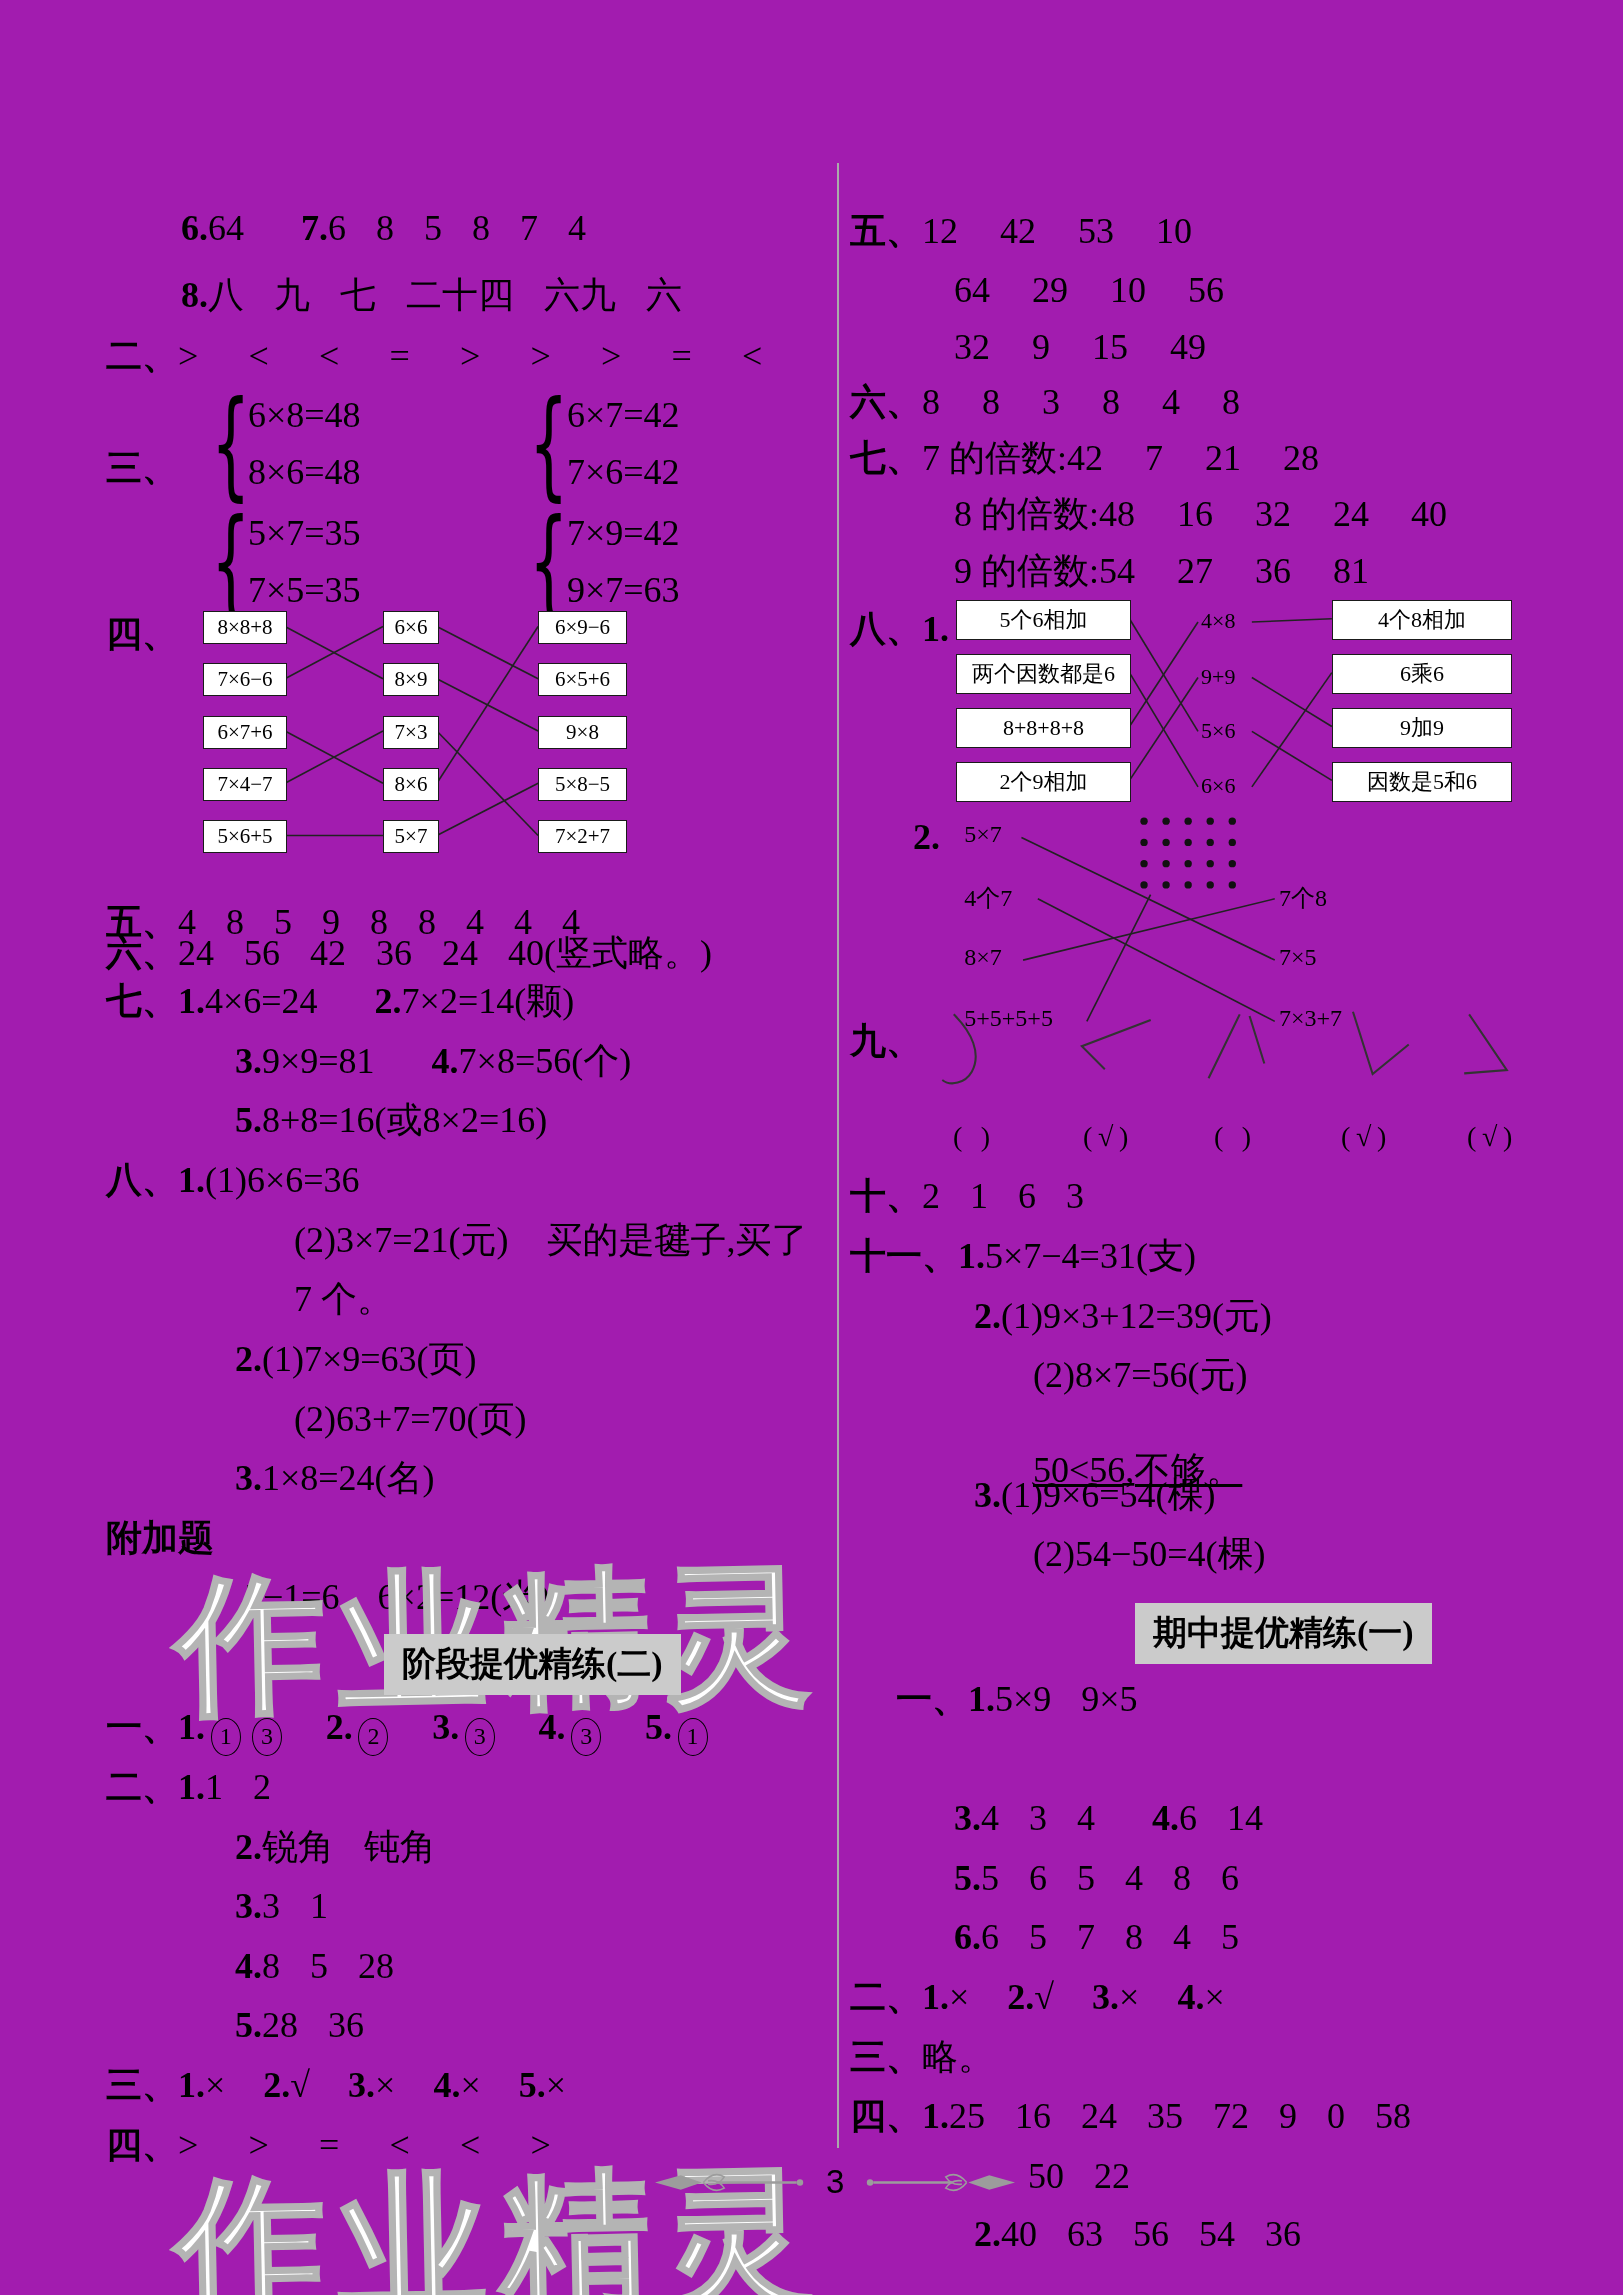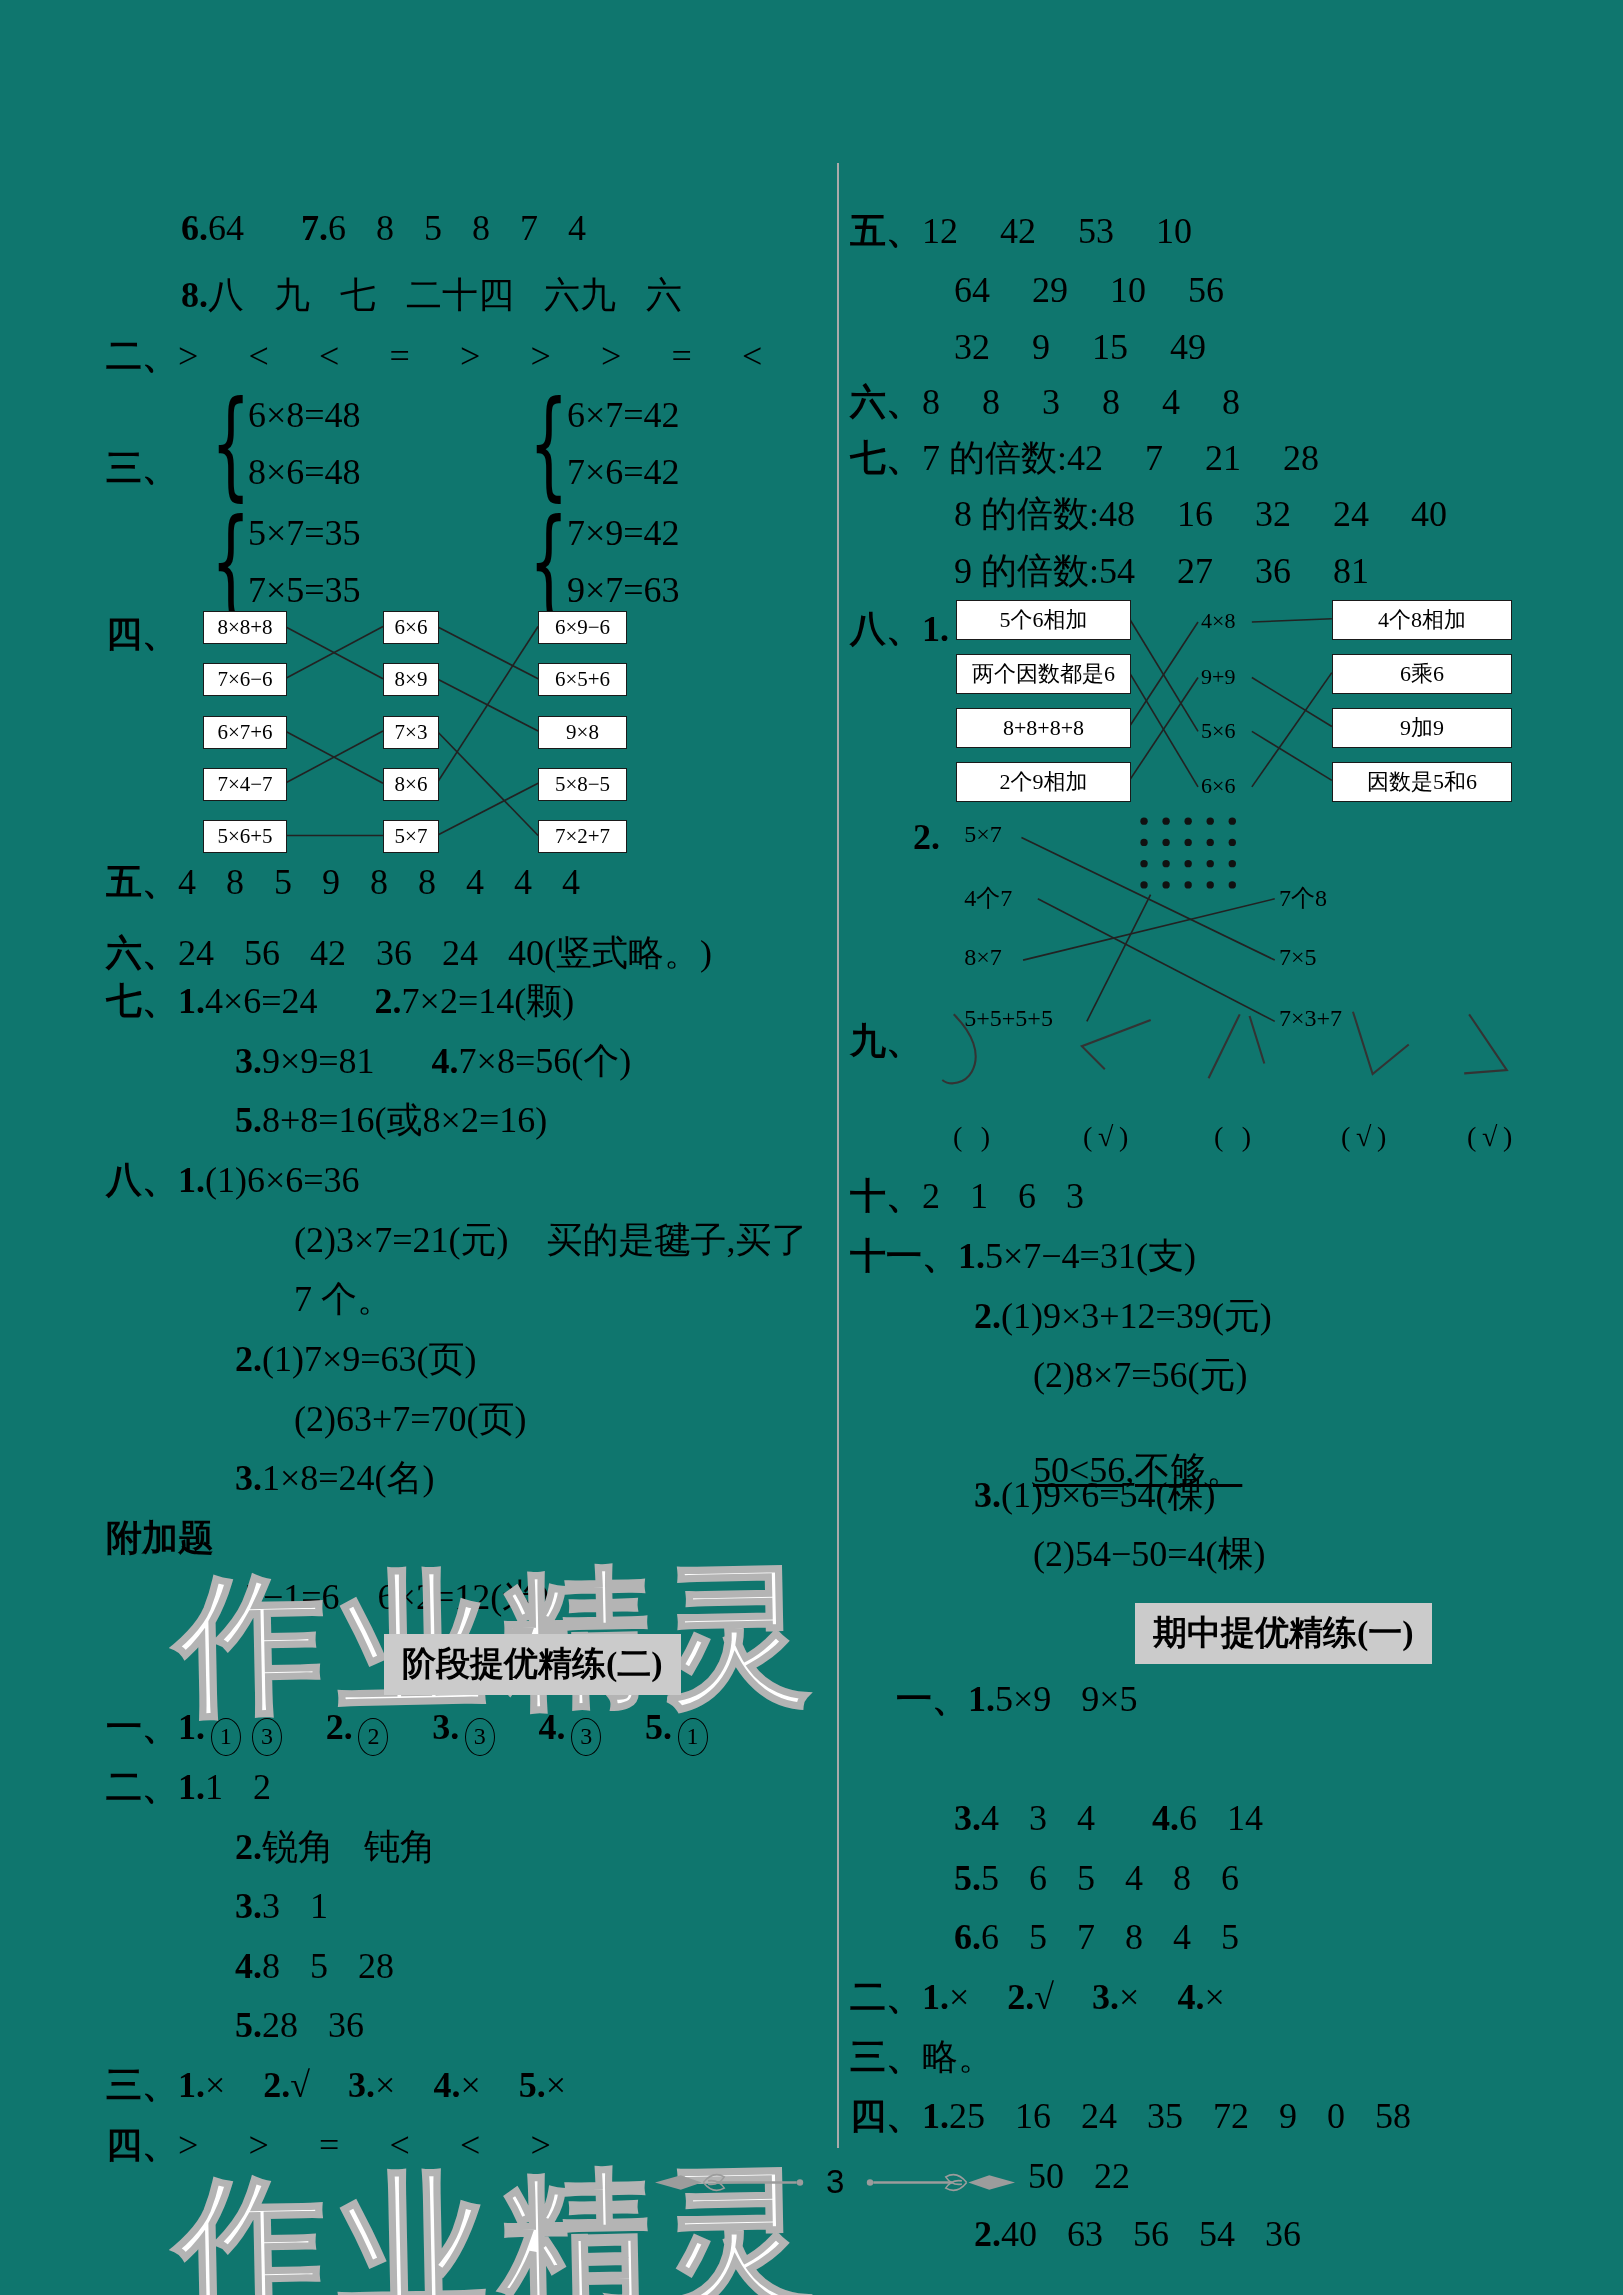--- a/index.html
+++ b/index.html
@@ -1,16 +1,16 @@
 <!DOCTYPE html>
 <html style="font-size:13px"><head>
 <meta charset="utf-8">
 <style>
   html,body{margin:0;padding:0;background:#e8e8e8;}
-  .page{position:relative;width:1623px;height:2295px;background:#0f766e;overflow:hidden;
+  .page{position:relative;width:1623px;height:2295px;background:#a21caf;overflow:hidden;
         font-family:"Liberation Serif","DejaVu Serif",serif;color:#000;}
   .abs{position:absolute;}
   .line{position:absolute;font-size:36px;white-space:nowrap;line-height:1.15;}
   .lbl{font-weight:bold;}
   .n{font-weight:bold;}
   .gap{margin-left:57px;}
   .gap2{margin-left:38px;}
   .seq{word-spacing:21px;}
   .seqw{word-spacing:33px;}
   .sym{word-spacing:38px;letter-spacing:1.6px;}
@@ -92,21 +92,21 @@
     <div class="bx" style="left:180px;top:105px;width:54px;height:31px;">7×3</div>
     <div class="bx" style="left:180px;top:157px;width:54px;height:31px;">8×6</div>
     <div class="bx" style="left:180px;top:209px;width:54px;height:31px;">5×7</div>
     <div class="bx" style="left:335px;top:0;width:87px;height:31px;">6×9−6</div>
     <div class="bx" style="left:335px;top:52px;width:87px;height:31px;">6×5+6</div>
     <div class="bx" style="left:335px;top:105px;width:87px;height:31px;">9×8</div>
     <div class="bx" style="left:335px;top:157px;width:87px;height:31px;">5×8−5</div>
     <div class="bx" style="left:335px;top:209px;width:87px;height:31px;">7×2+7</div>
   </div>
 
-  <div class="line" style="left:106px;top:862px;">
+  <div class="line" style="left:106px;top:902px;">
     <span class="lbl">五、</span><span class="seq">4 8 5 9 8 8 4 4 4</span>
   </div>
   <div class="line" style="left:106px;top:921px;margin-top:12px;">
     <span class="lbl">六、</span><span class="seq">24 56 42 36 24 40(竖式略。)</span>
   </div>
   <div class="line" style="left:106px;top:981px;">
     <span class="lbl">七、</span><span class="n">1.</span><span>4×6=24</span><span class="n gap">2.</span><span>7×2=14(颗)</span>
   </div>
   <div class="line" style="left:235px;top:1041px;">
     <span class="n">3.</span><span>9×9=81</span><span class="n gap">4.</span><span>7×8=56(个)</span>

